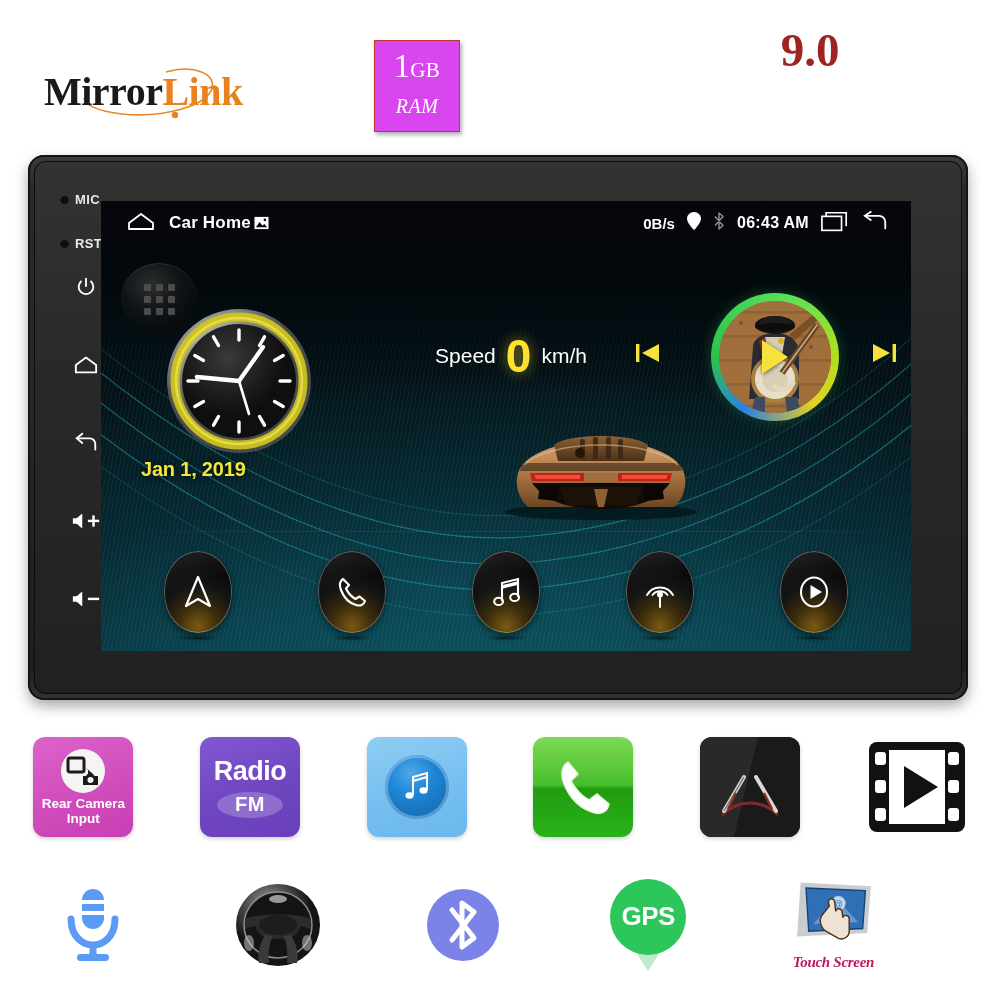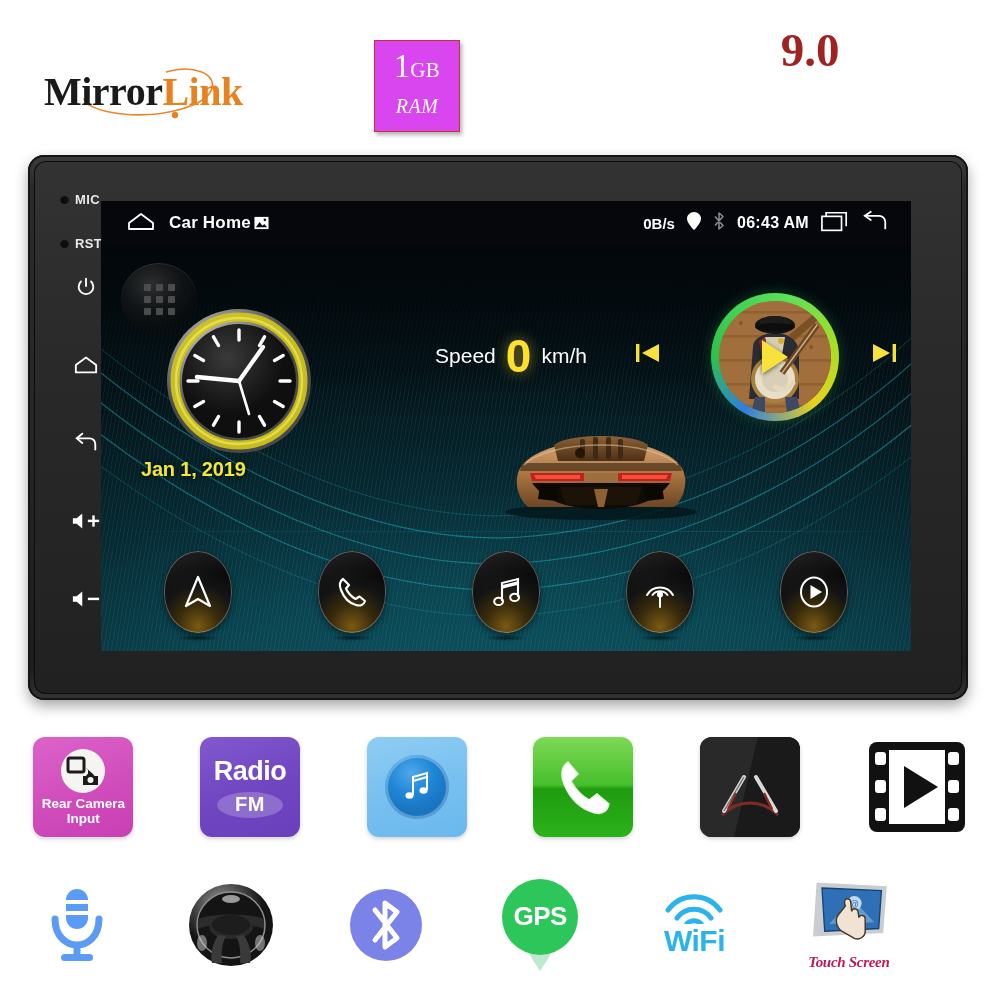--- a/index.html
+++ b/index.html
@@ -754,30 +754,20 @@
   <div class="feat-cell">
     <span id="gps-badge">
       <svg width="86" height="96" viewBox="0 0 86 96">
         <path d="M43 94 C 43 94, 32 78, 30 72 L 56 72 C 54 78, 43 94, 43 94 Z" fill="#BFE9CD"></path>
         <circle cx="43" cy="40" r="38" fill="#2DC65A"></circle>
       </svg>
       <span class="gps-word">GPS</span>
     </span>
   </div>
 
-  <div class="feat-cell">
-    <span id="wifi-badge">
-      <svg width="62" height="30" viewBox="0 0 62 30" fill="none" stroke="#2BB3EE" stroke-width="5" stroke-linecap="round">
-        <path d="M5 16 A 32 32 0 0 1 57 16"></path>
-        <path d="M14 24 A 21 21 0 0 1 48 24"></path>
-        <path d="M24 29.5 A 10 10 0 0 1 38 29.5"></path>
-      </svg>
-      <span class="wifi-word">WiFi</span>
-    </span>
-  </div>
 
   <div class="feat-cell">
     <span id="badge-touch">
       <svg width="92" height="70" viewBox="0 0 92 70">
         <path d="M10 4 L88 8 L84 60 L6 64 Z" fill="#c9cdd2"></path>
         <path d="M16 10 L82 13 L79 55 L19 58 Z" fill="#2F6FB5"></path>
         <path d="M16 10 L82 13 L79 55 L19 58 Z" fill="none" stroke="#16436f" stroke-width="1.5"></path>
         <path d="M24 50 L50 22 L74 48 Z" fill="#7fb2e0" opacity="0.65"></path>
         <circle cx="52" cy="27" r="8" fill="#bfd9f0"></circle>
         <text x="52" y="31" font-family="Liberation Sans" font-size="10" fill="#2F6FB5" text-anchor="middle">@</text>

